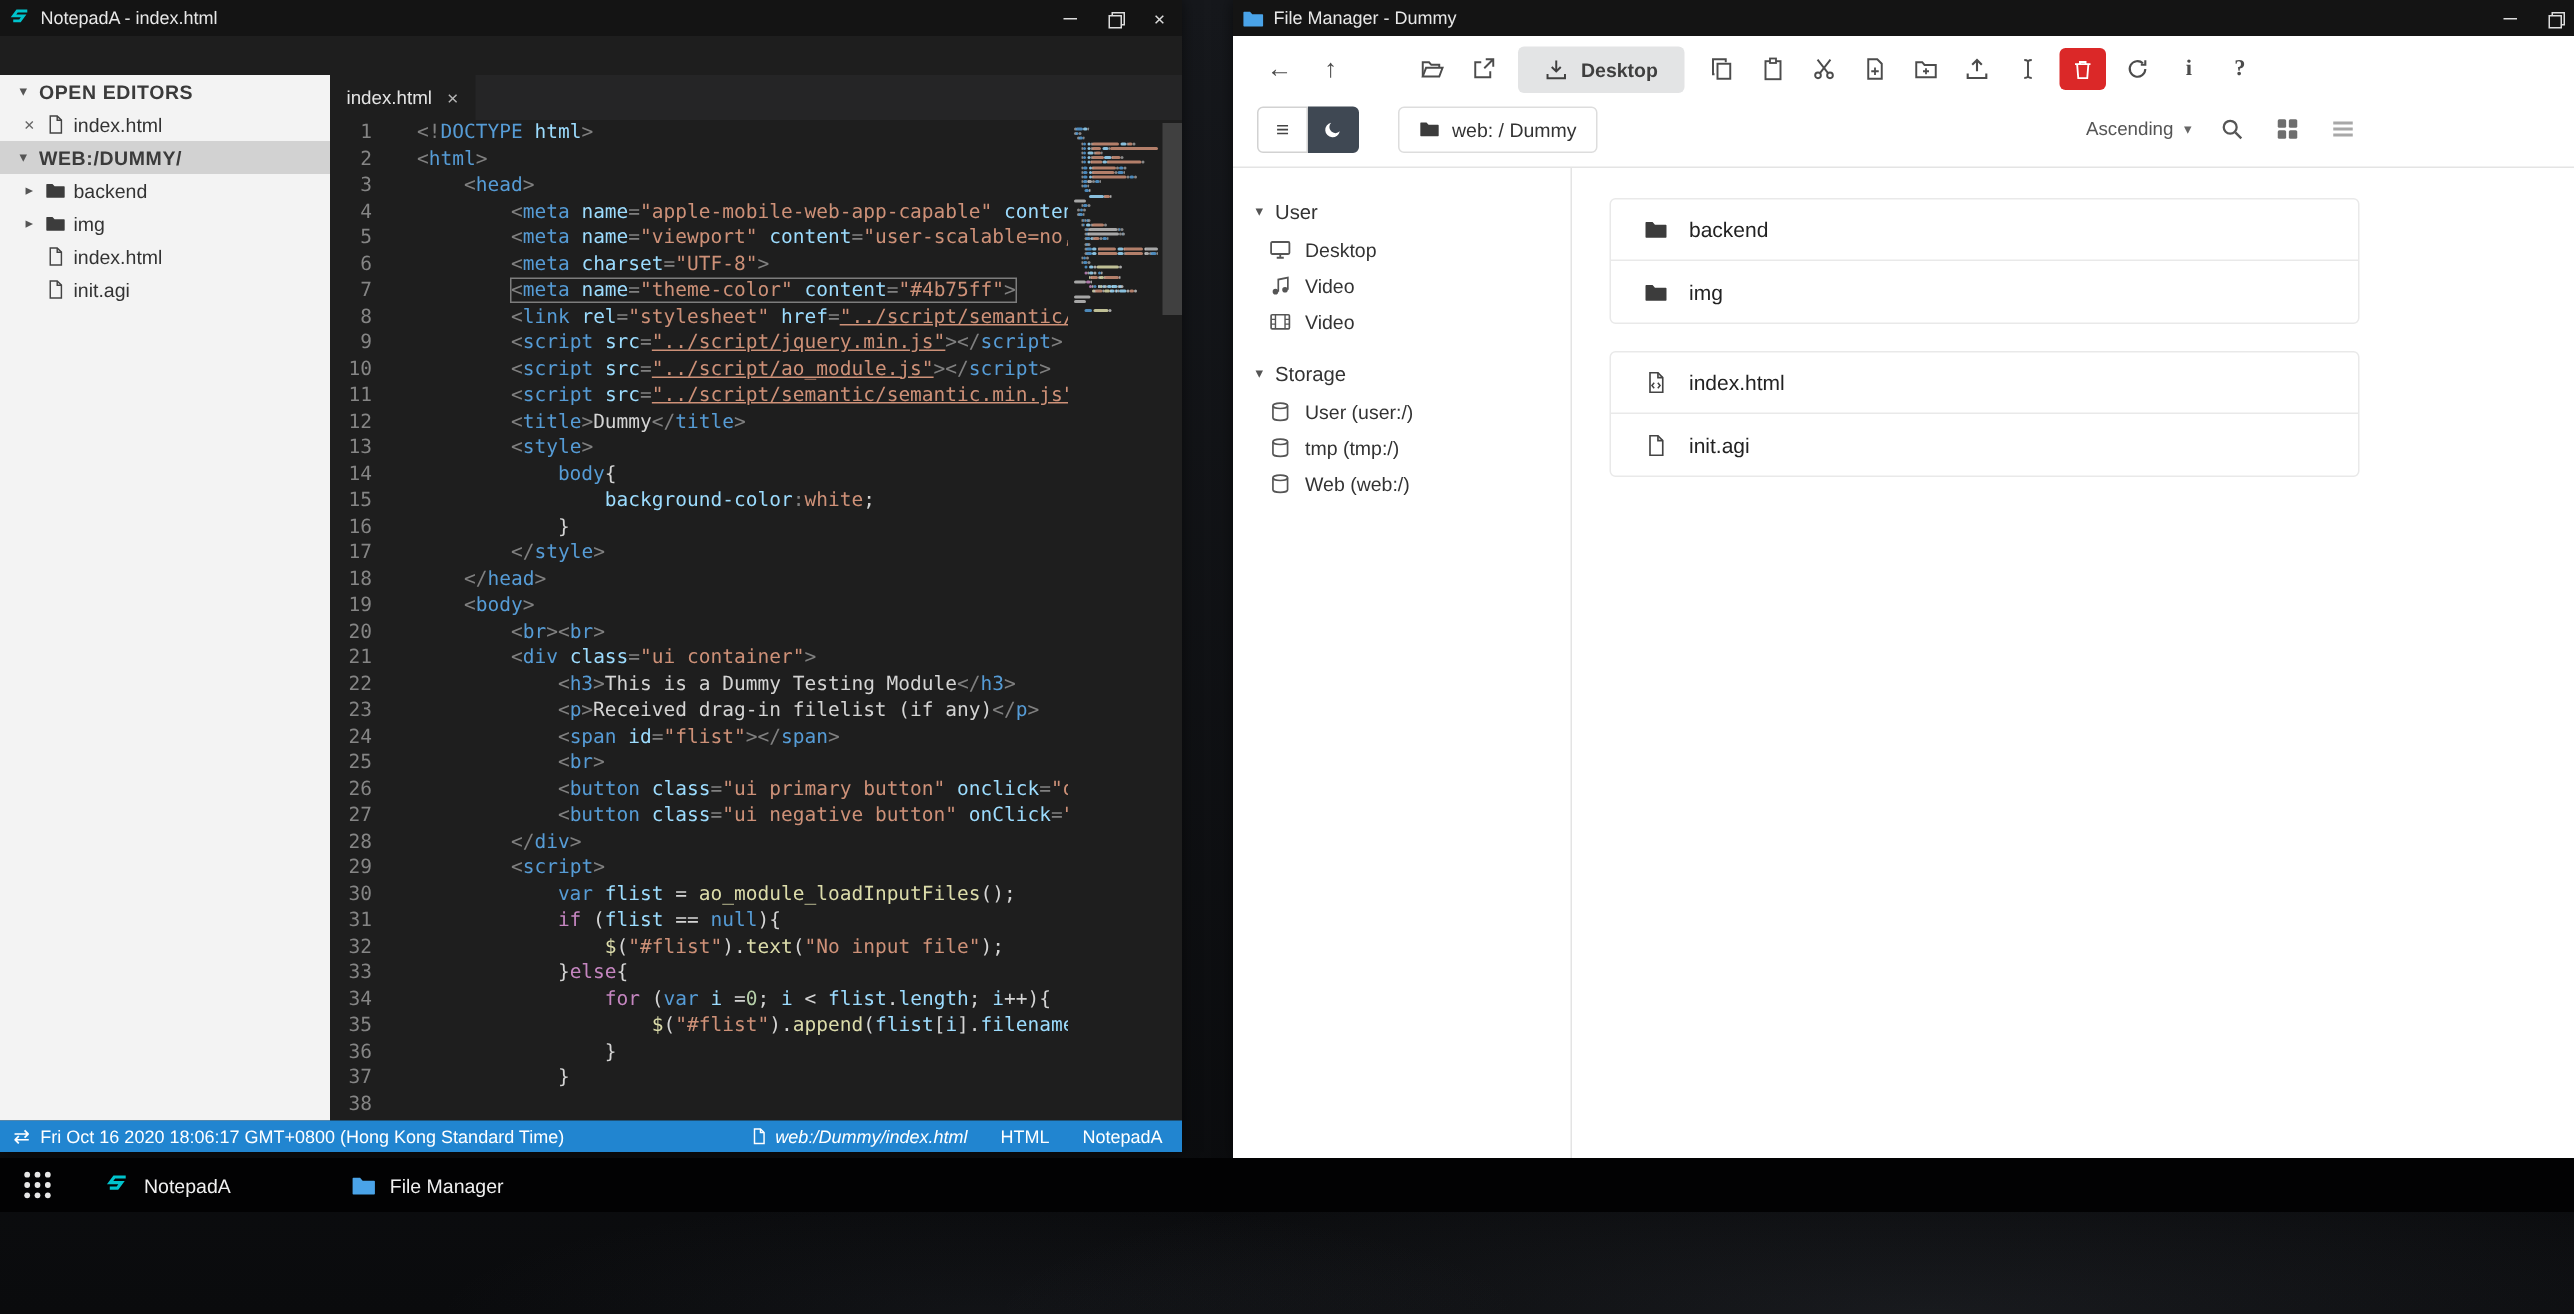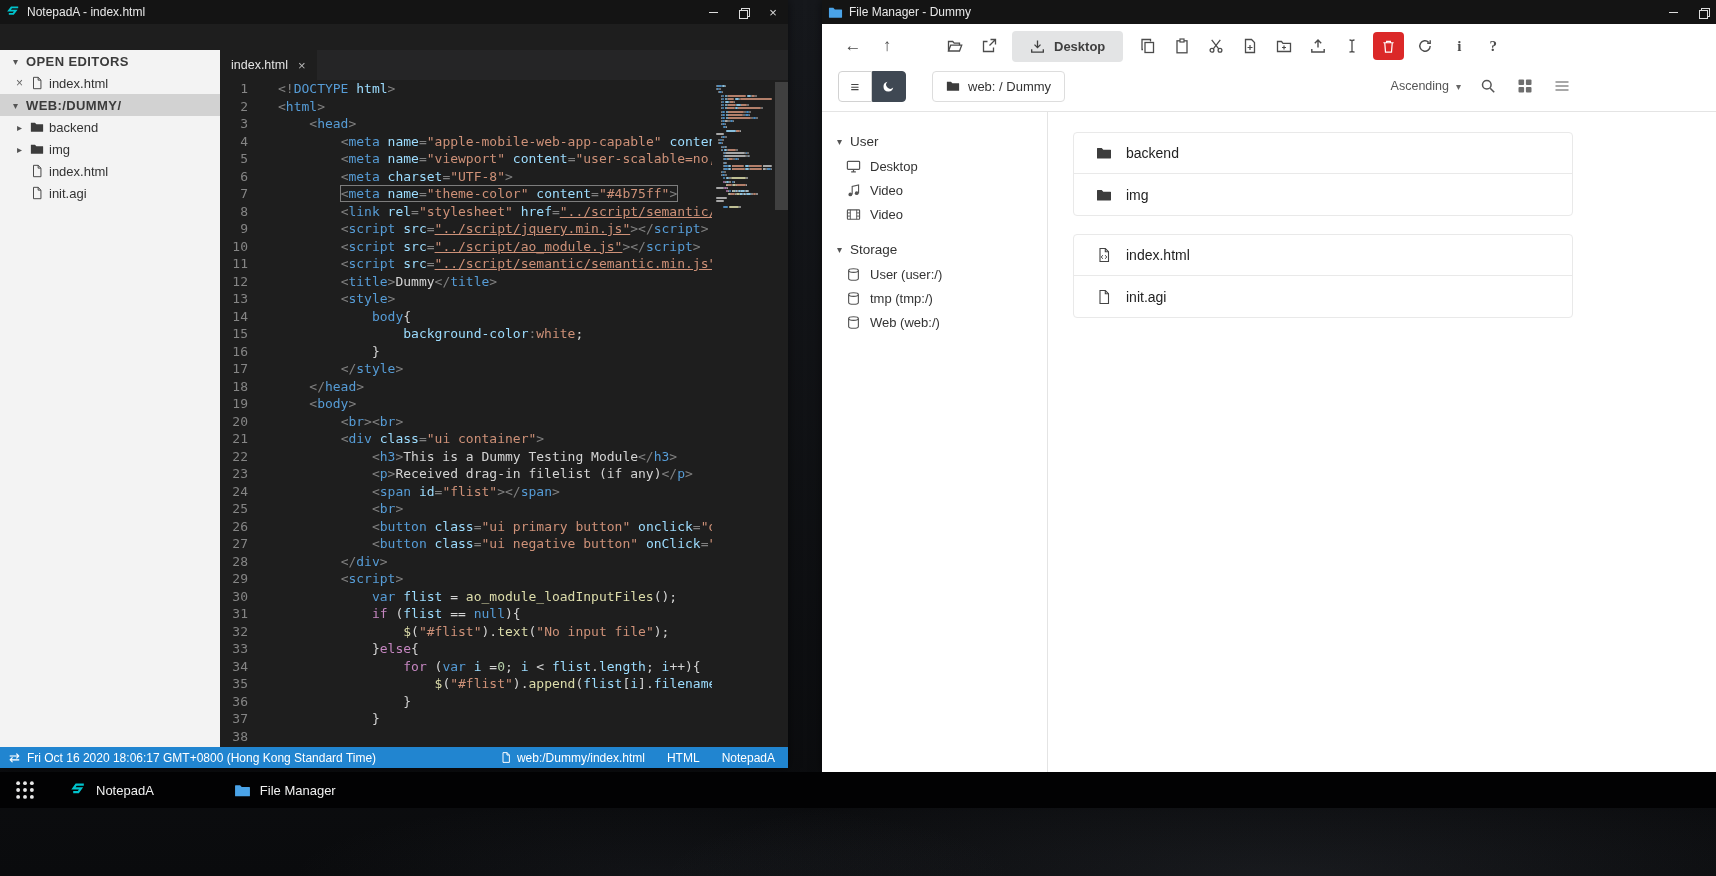--- a/index.html
+++ b/index.html
@@ -60,21 +60,21 @@
   .tk-fn  { color:#dcdcaa; }
   .tk-var { color:#9cdcfe; }
   .sel-box { outline:1px solid #7d7d7d; }
   #np-minimap { position:absolute; top:35px; right:16px; width:56px; }
   .mm-line { position:relative; height:2px; margin-bottom:1.2px; }
   .mm-seg { position:absolute; top:0; height:2px; border-radius:1px; opacity:.85; }
   #np-scroll-thumb { position:absolute; top:32px; right:0; width:13px; height:128px; background:rgba(121,121,121,.38); }
 
   #np-statusbar { position:absolute; left:0; right:0; bottom:0; height:21px; background:#2185d0; color:#fff; font-size:12px; display:flex; align-items:center; padding:0 9px; gap:7px; }
   .sb-right { margin-left:auto; display:flex; align-items:center; gap:22px; padding-right:4px; }
-  .sb-file { display:flex; align-items:center; gap:5px; }
+  .sb-file { display:flex; align-items:center; gap:5px;font-style:italic; }
   .sb-icn { width:12px; height:13px; }
 
   
   #fm-window { left:822px; top:0; width:926px; height:772px;text-align:center; }
   #fm-header { height:88px; border-bottom:1px solid #e4e4e4; background:#fff; }
   .fm-row1 { height:44px; display:flex; align-items:center; padding-left:16px; }
   .tool-btn { width:30px; height:30px; display:flex; align-items:center; justify-content:center; color:#4c4c4c; font-size:17px; margin-right:4px; }
   .tool-btn .icn { width:16px; height:16px; }
   .tool-gap { width:34px; }
   .dl-btn { height:31px; display:flex; align-items:center; gap:9px; background:#e3e4e5; border-radius:4px; padding:0 18px; margin:0 10px 0 4px; color:#3f3f3f; font-weight:bold; font-size:13px; }

